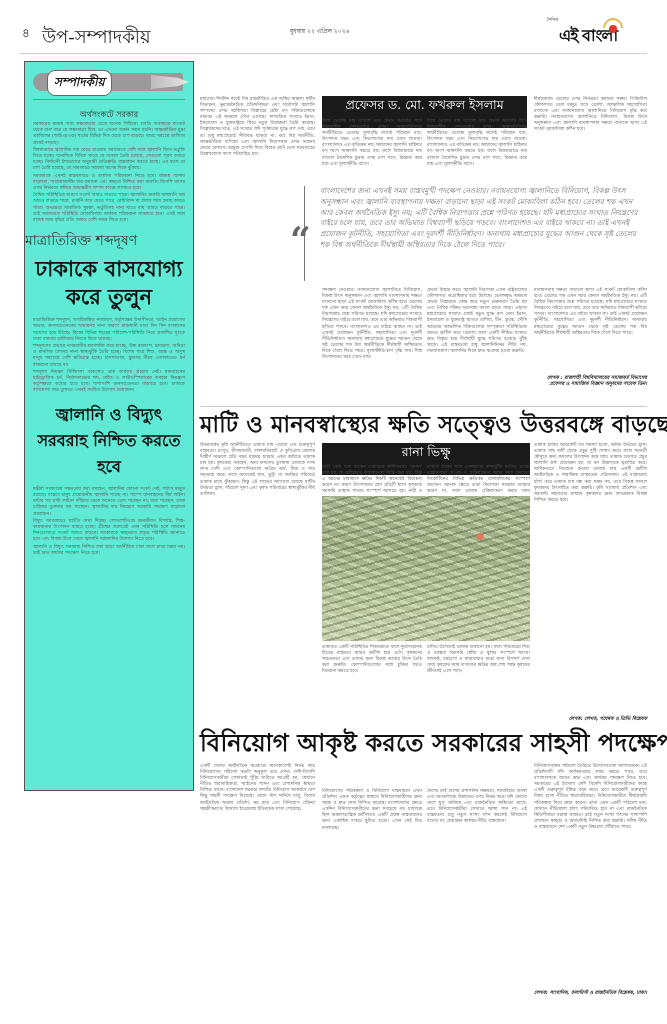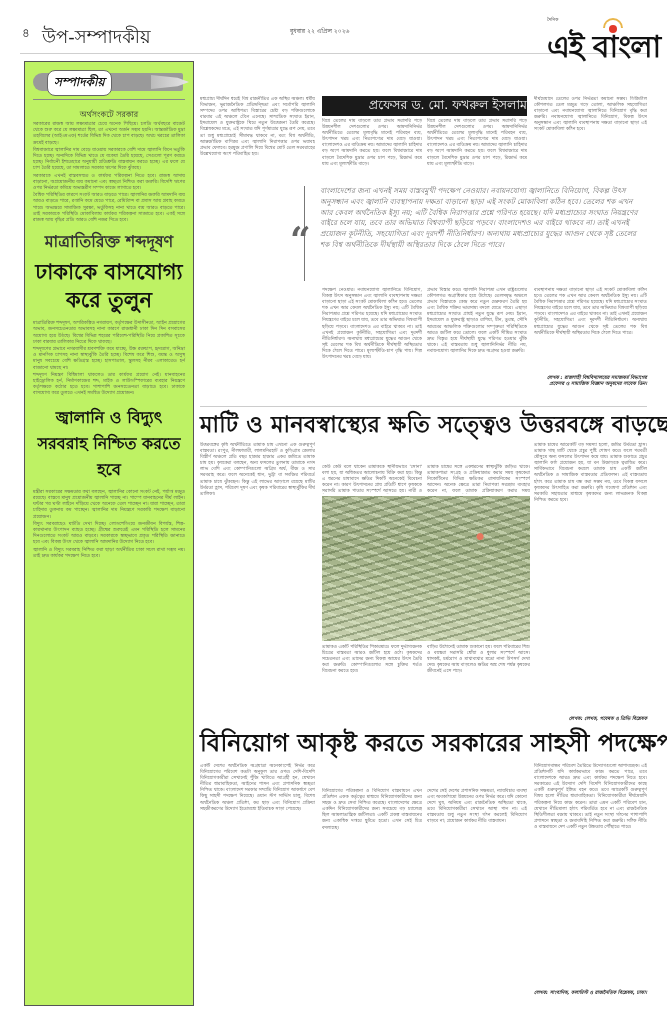--- a/index.html
+++ b/index.html
@@ -5,45 +5,45 @@
   * { box-sizing: border-box; margin: 0; padding: 0; }
   html, body { width: 667px; height: 1024px; background: #ffffff; overflow: hidden; }
   body { font-family: "DejaVu Sans", sans-serif; color: #222; position: relative; }
 
   .masthead { position: absolute; left: 20px; right: 20px; top: 14px; height: 40px; border-bottom: 1px solid #cfcfcf; }
   .mh-page { position: absolute; left: 2px; top: 10px; font-size: 12px; color: #222; }
   .mh-section { position: absolute; left: 22px; top: 9px; font-size: 18px; color: #222; }
   .mh-date { position: absolute; left: 270px; top: 12px; font-size: 6px; color: #444; }
   .mh-logo { position: absolute; right: 0; top: 1px; width: 100px; height: 36px; }
   .mh-logo .small { position: absolute; left: 0; top: 2px; font-size: 4.5px; color: #333; }
-  .mh-logo .name { position: absolute; left: 0; top: 8px; font-size: 30px; font-weight: bold; color: #111; letter-spacing: -1px; white-space: nowrap; }
+  .mh-logo .name { position: absolute; left: 12px; top: 8px; font-size: 16px; font-weight: bold; color: #111; letter-spacing: -1px; white-space: nowrap; }
   .mh-logo .arc { position: absolute; left: 56px; top: 3px; width: 20px; height: 10px; border: 2px solid #e9b64a; border-bottom: none; border-radius: 12px 12px 0 0; }
   .mh-logo .dot { position: absolute; left: 62px; top: 10px; width: 8px; height: 8px; border-radius: 50%; background: #e23a2a; }
 
   
-  .left-col { position: absolute; left: 24px; top: 61px; width: 170px; height: 945px; border: 1px solid #555; background: #bef264; }
+  .left-col { position: absolute; left: 24px; top: 61px; width: 170px; height: 730px; border: 1px solid #555; background: #5eead4; }
   .ed-banner { position: relative; height: 36px; margin: 6px 8px 0 8px; }
   .pen-back { position: absolute; left: 0; top: 5px; width: 150px; height: 18px; background: #9a9a9a; border-radius: 9px 2px 2px 9px; }
   .pen-nib { position: absolute; left: 118px; top: 7px; width: 38px; height: 14px; background: linear-gradient(90deg,#bbb,#e6e6e6); clip-path: polygon(0 0, 70% 20%, 100% 50%, 70% 80%, 0 100%); }
   .ed-label { position: absolute; left: 14px; top: 2px; background: #fff; border: 1px solid #666; border-radius: 8px; padding: 2px 6px; font-size: 12px; font-weight: bold; color: #111; font-style: italic; }
   .ed-rule { position: absolute; left: 0; right: 0; bottom: 4px; height: 1px; background: #888; }
 
   .kicker { text-align: center; font-size: 8px; color: #333; margin-top: 4px; }
   .ed-head { text-align: center; font-size: 21px; line-height: 28px; color: #111; margin: 2px 4px 6px; }
   .ed-head.small { font-size: 16px; line-height: 26px; }
   .body-text { font-size: 4.6px; line-height: 6.2px; color: #555; text-align: justify; padding: 0 8px; }
   .body-text p { margin-bottom: 1px; }
-  .sub-kicker { text-align: center; font-size: 16px; color: #333; margin: 6px 0 2px; font-weight: bold; }
+  .sub-kicker { text-align: left; font-size: 14px; color: #333; margin: 6px 0 2px; }
 
   
   .main { position: absolute; left: 200px; top: 61px; width: 447px; }
   .article { position: absolute; left: 0; width: 447px; }
   .art-head { font-size: 24px; line-height: 30px; color: #111; white-space: nowrap; text-align: center; letter-spacing: 0.2px; }
   .col { position: absolute; font-size: 4.5px; line-height: 6.1px; color: #555; text-align: justify; overflow: hidden; }
-  .byline-bar { position: absolute; background: #1a1a1a; color: #fff; text-align: right; font-size: 12.5px; line-height: 18px; height: 20px; }
+  .byline-bar { position: absolute; background: #1a1a1a; color: #fff; text-align: center; font-size: 12.5px; line-height: 18px; height: 32px; }
   .quote-box { position: absolute; left: 0; width: 447px; }
   .quote-mark { position: absolute; left: 20px; top: 34px; font-size: 36px; color: #666; font-weight: bold; font-family: "DejaVu Serif", serif; }
   .quote-line { position: absolute; left: 36px; top: 2px; width: 1px; height: 95px; background: #777; }
   .quote-text { position: absolute; left: 52px; top: 2px; width: 390px; font-size: 7.3px; line-height: 10.8px; color: #6a6a6a; font-style: italic; }
   .credit { position: absolute; font-size: 4.8px; line-height: 6.3px; color: #111; font-weight: bold; font-style: italic; text-align: right; }
   .photo { position: absolute; background:
       radial-gradient(circle at 76% 28%, #e7775e 0 3px, transparent 4px),
       repeating-linear-gradient(165deg, rgba(60,80,40,0.35) 0 2px, transparent 2px 7px),
       repeating-linear-gradient(20deg, rgba(230,240,210,0.45) 0 3px, transparent 3px 9px),
       linear-gradient(180deg, #a7b38f 0%, #9fae84 35%, #b8c49d 70%, #c6cfae 100%);
@@ -119,20 +119,21 @@
 
     <div class="col" style="left:122px; top:226px; width:100px; height:118px;">পদক্ষেপ নেওয়ার। নবায়নযোগ্য জ্বালানিতে বিনিয়োগ, বিকল্প উৎস অনুসন্ধান এবং জ্বালানি ব্যবস্থাপনায় দক্ষতা বাড়ানো ছাড়া এই সংকট মোকাবিলা কঠিন হবে। তেলের শক এখন আর কেবল অর্থনৈতিক ইস্যু নয়; এটি বৈশ্বিক নিরাপত্তার প্রশ্নে পরিণত হয়েছে। যদি মধ্যপ্রাচ্যের সংঘাত নিয়ন্ত্রণের বাইরে চলে যায়, তবে তার অভিঘাত বিশ্বব্যাপী ছড়িয়ে পড়বে। বাংলাদেশও এর বাইরে থাকবে না। তাই এখনই প্রয়োজন কূটনীতি, সহযোগিতা এবং দূরদর্শী নীতিনির্ধারণ। অন্যথায় মধ্যপ্রাচ্যের যুদ্ধের আগুন থেকে সৃষ্ট তেলের শক বিশ্ব অর্থনীতিকে দীর্ঘস্থায়ী অস্থিরতার দিকে ঠেলে দিতে পারে। মূল্যস্ফীতি-চাপ বৃদ্ধি পায়। শিল্প উৎপাদনের খরচ বেড়ে যায়।</div>
     <div class="col" style="left:227px; top:226px; width:100px; height:118px;">প্রভাব বিস্তার করে। জ্বালানি নিরাপত্তা এখন রাষ্ট্রগুলোর কৌশলগত অগ্রাধিকার হয়ে উঠেছে। তেলসমৃদ্ধ অঞ্চলে প্রভাব বিস্তারকে কেন্দ্র করে নতুন মেরুকরণ তৈরি হয় এবং বৈশ্বিক শক্তির ভারসাম্য বদলে যেতে পারে। এছাড়া মধ্যপ্রাচ্যের সংঘাত প্রায়ই নতুন যুদ্ধে রূপ নেয়। ইরান, ইসরায়েল ও যুক্তরাষ্ট্র ছাড়াও রাশিয়া, চীন, তুরস্ক, সৌদি আরবের আঞ্চলিক শক্তিগুলোর সম্পৃক্ততা পরিস্থিতিকে আরও জটিল করে তোলে। ফলে একটি সীমিত সংঘাত দ্রুত বিস্তৃত হয়ে দীর্ঘস্থায়ী যুদ্ধে পরিণত হওয়ার ঝুঁকি থাকে। এই বাস্তবতায় শুধু জ্বালানিনির্ভর নীতি নয়, নবায়নযোগ্য জ্বালানির দিকে দ্রুত অগ্রসর হওয়া জরুরি।</div>
     <div class="col" style="left:334px; top:226px; width:113px; height:80px;">ব্যবস্থাপনায় দক্ষতা বাড়ানো ছাড়া এই সংকট মোকাবিলা কঠিন হবে। তেলের শক এখন আর কেবল অর্থনৈতিক ইস্যু নয়। এটি বৈশ্বিক নিরাপত্তার প্রশ্নে পরিণত হয়েছে। যদি মধ্যপ্রাচ্যের সংঘাত নিয়ন্ত্রণের বাইরে চলে যায়, তবে তার অভিঘাত বিশ্বব্যাপী ছড়িয়ে পড়বে। বাংলাদেশও এর বাইরে থাকবে না। তাই এখনই প্রয়োজন কূটনীতি, সহযোগিতা এবং দূরদর্শী নীতিনির্ধারণ। অন্যথায় মধ্যপ্রাচ্যের যুদ্ধের আগুন থেকে সৃষ্ট তেলের শক বিশ্ব অর্থনীতিকে দীর্ঘস্থায়ী অস্থিরতার দিকে ঠেলে দিতে পারে।</div>
     <div class="credit" style="left:340px; top:314px; width:107px;">লেখক : রাজশাহী বিশ্ববিদ্যালয়ের সমাজকর্ম বিভাগের প্রফেসর ও সামাজিক বিজ্ঞান অনুষদের সাবেক ডিন।</div>
   </article>
 
   <article class="article" style="top:345px; height:320px;">
     <h1 class="art-head" style="font-size:22.5px; border-top:1px solid #ccc; padding-top:2px;">মাটি ও মানবস্বাস্থ্যের ক্ষতি সত্ত্বেও উত্তরবঙ্গে বাড়ছে তামাক চাষ</h1>
     <div class="col" style="left:0; top:36px; width:115px; height:280px;">উত্তরবঙ্গের কৃষি অর্থনীতিতে তামাক চাষ এখনো এক গুরুত্বপূর্ণ বাস্তবতা। রংপুর, নীলফামারী, লালমনিরহাট ও কুড়িগ্রাম জেলার বিস্তীর্ণ অঞ্চলে প্রতি বছর হাজার হাজার একর জমিতে তামাক চাষ হয়। কৃষকেরা বলছেন, অন্য ফসলের তুলনায় তামাকে নগদ লাভ বেশি এবং কোম্পানিগুলো অগ্রিম অর্থ, বীজ ও সার সরবরাহ করে। ফলে অনেকেই ধান, ভুট্টা বা সবজির পরিবর্তে তামাক চাষে ঝুঁকছেন। কিন্তু এই লাভের আড়ালে রয়েছে মাটির উর্বরতা হ্রাস, পরিবেশ দূষণ এবং কৃষক পরিবারের স্বাস্থ্যঝুঁকির দীর্ঘ তালিকা।</div>
+    <div class="byline-bar" style="left:122px; width:208px; top:37px;">রানা ভিক্ষু</div>
     <div class="col" style="left:122px; top:58px; width:100px; height:30px;">কেউ কেউ বলে থাকেন তামাককে স্থানীয়ভাবে 'সোনা' বলা হয়, যা অধিকতর আলোচনায় বিক্রি করা হয়। কিন্তু এ ধরনের চাষাবাদে ক্ষতির দিকটি অনেকেই বিবেচনা করেন না। কারণ উৎপাদনের প্রায় প্রতিটি ধাপে কৃষককে সরাসরি তামাক পাতার সংস্পর্শে আসতে হয়। নারী ও শিশুরাও পাতা বাছাই, শুকানো ও বাঁধাইয়ের কাজে যুক্ত থাকে।</div>
     <div class="col" style="left:227px; top:58px; width:103px; height:30px;">তামাক চাষের সঙ্গে একধরনের স্বাস্থ্যঝুঁকি জড়িত থাকে। তামাকপাতা সংগ্রহ ও প্রক্রিয়াজাত করার সময় কৃষকেরা নিকোটিনের বিভিন্ন ক্ষতিকর রাসায়নিকের সংস্পর্শে আসেন। অনেক ক্ষেত্রে তারা নিরাপত্তা সরঞ্জাম ব্যবহার করেন না, ফলে তামাক প্রক্রিয়াকরণ করার সময় অসাবধানতা থেকে বিভিন্ন রোগে আক্রান্ত হন।</div>
     <div class="photo" style="left:122px; top:90px; width:208px; height:145px;"></div>
     <div class="col" style="left:334px; top:36px; width:113px; height:270px;">তামাক চাষের আরেকটি বড় সমস্যা হলো, জমির উর্বরতা হ্রাস। তামাক গাছ মাটি থেকে প্রচুর পুষ্টি শোষণ করে। ফলে পরবর্তী মৌসুমে অন্য ফসলের উৎপাদন কমে যায়। তামাক শুকাতে প্রচুর জ্বালানি কাঠ প্রয়োজন হয়, যা বন উজাড়কে ত্বরান্বিত করে। সার্বিকভাবে বিবেচনা করলে তামাক চাষ একটি জটিল অর্থনৈতিক ও সামাজিক বাস্তবতার প্রতিফলন। এই বাস্তবতায় হঠাৎ করে তামাক চাষ বন্ধ করা সম্ভব নয়, তবে বিকল্প ফসলে কৃষকদের উৎসাহিত করা জরুরি। কৃষি গবেষণা প্রতিষ্ঠান এবং সরকারি সহায়তার মাধ্যমে কৃষকদের জন্য লাভজনক বিকল্প নিশ্চিত করতে হবে।</div>
     <div class="col" style="left:122px; top:238px; width:100px; height:78px;">তামাকও একটি পরিস্থিতির শিকারমাত্র। ফলে দুর্ভাগ্যজনক চিত্রের বাস্তবতা আরও জটিল হয়ে ওঠে। কৃষকদের সচেতনতা এবং তাদের জন্য বিকল্প আয়ের উৎস তৈরি করা জরুরি। কোম্পানিগুলোর সঙ্গে চুক্তির শর্তও বিবেচনা করতে হবে।</div>
     <div class="col" style="left:227px; top:238px; width:103px; height:78px;">বাড়ির উঠোনেই তামাক শুকানো হয়। ফলে পরিবারের শিশু ও বয়স্করা সরাসরি ধোঁয়া ও ধুলার সংস্পর্শে আসে। শ্বাসকষ্ট, চর্মরোগ ও মাথাব্যথার মতো নানা উপসর্গ দেখা দেয়। কৃষকের আয় বাড়লেও ক্ষতির অঙ্ক শেষ পর্যন্ত কৃষকের জীবনেই এসে পড়ে।</div>
     <div class="credit" style="left:334px; top:310px; width:113px;">লেখক: লেখক, গবেষক ও ত্রিভি বিশ্লেষক</div>
   </article>
 
   <article class="article" style="top:667px; height:280px;">

